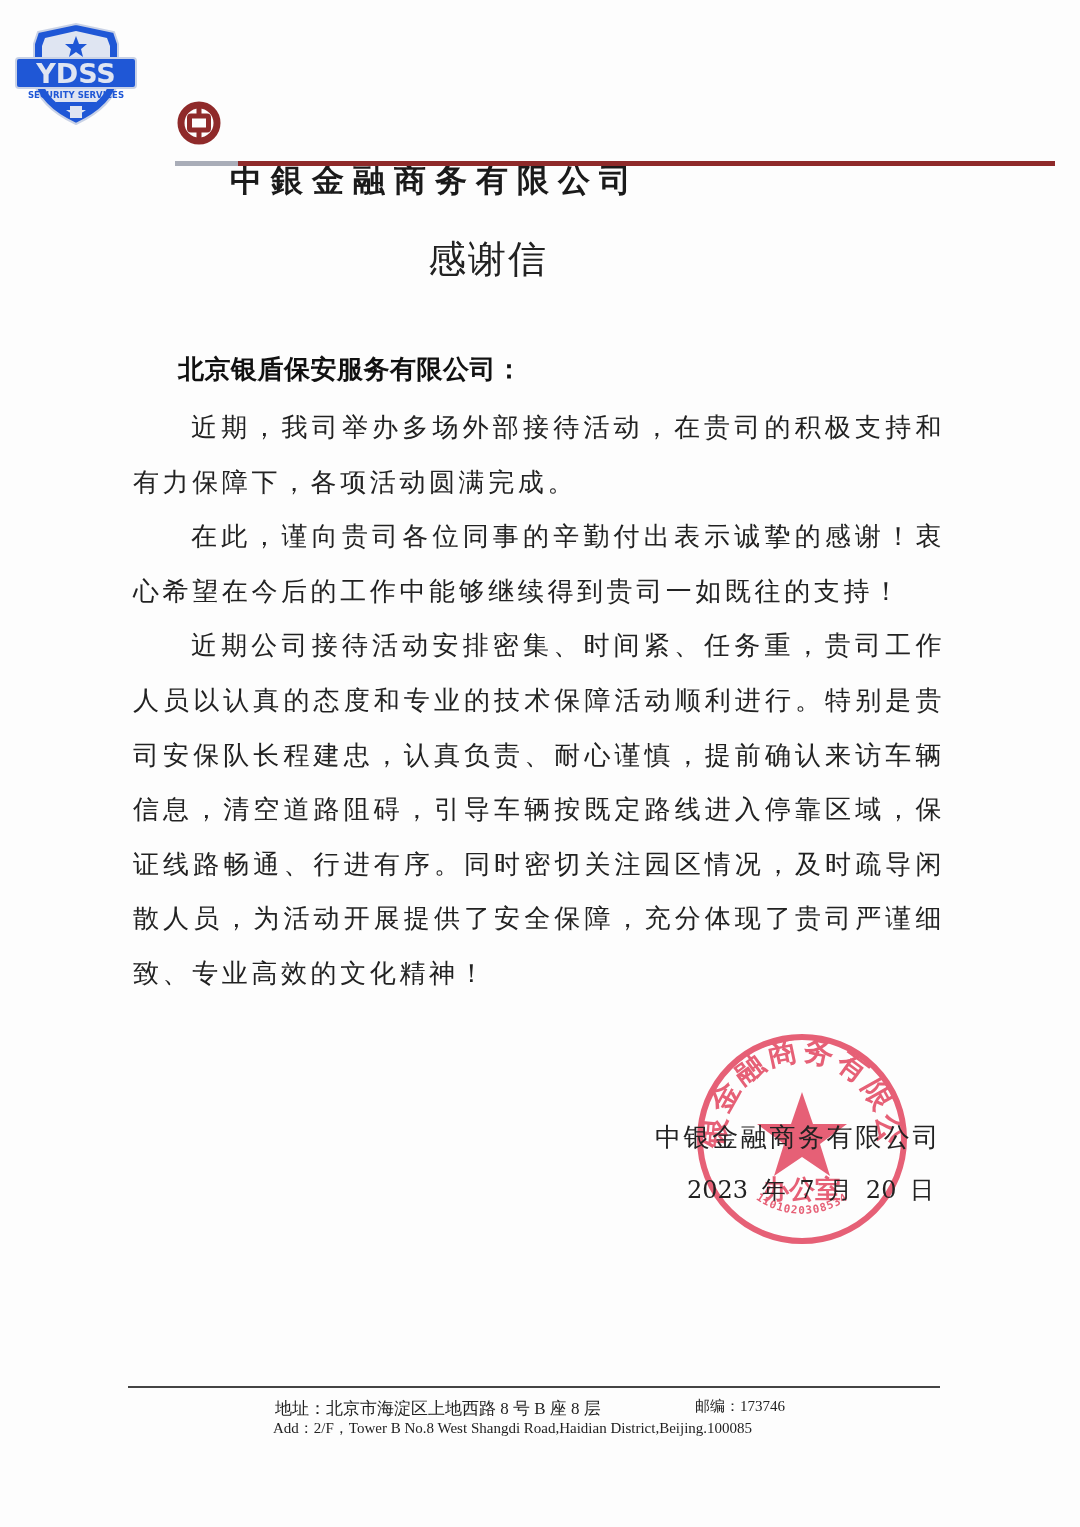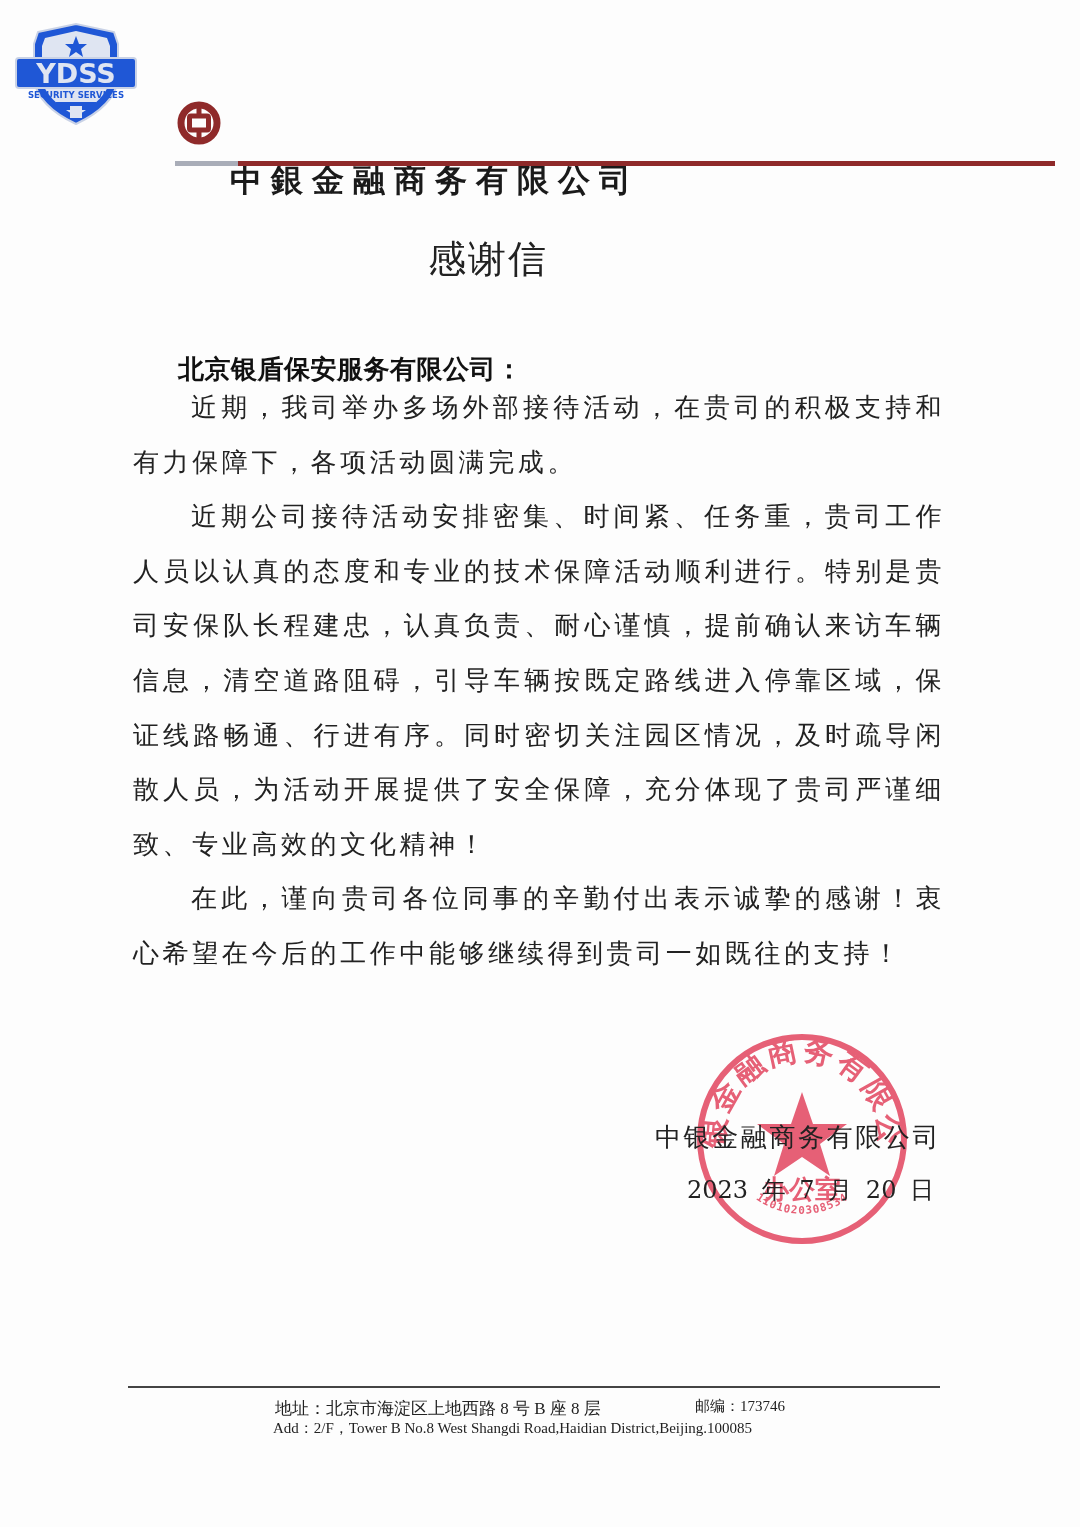--- a/index.html
+++ b/index.html
@@ -36,21 +36,21 @@
 
     
     #salutation {
       left: 133px; top: 352px;
       font-family: "DejaVu Sans", sans-serif; font-size: 26px; color: #111;
       letter-spacing: 0.5px; font-weight: bold; margin-left: 45px;
     }
 
     
     #letter-body {
-      left: 133px; top: 380px; width: 812px;
+      left: 133px; top: 400px; width: 812px;
     }
     .para {
       margin: 0; padding: 0;
       font-family: "DejaVu Sans", sans-serif;
       font-size: 26px; line-height: 54.6px; letter-spacing: 3.6px;
       text-indent: 58px; text-align: justify; color: #222;
     }
 
     
     #stamp { left: 693px; top: 1030px; width: 218px; height: 218px; opacity: 0.85; }
@@ -112,22 +112,22 @@
 <div id="letterhead-name" class="abs">中銀金融商务有限公司</div>
 <div id="rule-gray" class="abs"></div>
 <div id="rule-red" class="abs"></div>
 
 <div id="letter-title" class="abs">感谢信</div>
 
 <div id="salutation" class="abs">北京银盾保安服务有限公司：</div>
 
 <div id="letter-body" class="abs">
   <p class="para">近期，我司举办多场外部接待活动，在贵司的积极支持和有力保障下，各项活动圆满完成。</p>
+  <p class="para">在此，谨向贵司各位同事的辛勤付出表示诚挚的感谢！衷心希望在今后的工作中能够继续得到贵司一如既往的支持！</p>
   <p class="para">近期公司接待活动安排密集、时间紧、任务重，贵司工作人员以认真的态度和专业的技术保障活动顺利进行。特别是贵司安保队长程建忠，认真负责、耐心谨慎，提前确认来访车辆信息，清空道路阻碍，引导车辆按既定路线进入停靠区域，保证线路畅通、行进有序。同时密切关注园区情况，及时疏导闲散人员，为活动开展提供了安全保障，充分体现了贵司严谨细致、专业高效的文化精神！</p>
-  <p class="para">在此，谨向贵司各位同事的辛勤付出表示诚挚的感谢！衷心希望在今后的工作中能够继续得到贵司一如既往的支持！</p>
 </div>
 
 <div id="stamp" class="abs">
   <svg width="218" height="218" viewBox="0 0 218 218">
     <defs>
       <path id="seal-arc-top" d="M 34 130 A 78 78 0 1 1 184 130"></path>
       <path id="seal-arc-bottom" d="M 52 160 A 80 80 0 0 0 166 160"></path>
     </defs>
     <circle cx="109" cy="109" r="102" fill="none" stroke="#e2455f" stroke-width="6"></circle>
     <text font-family="DejaVu Sans, sans-serif" font-size="30" font-weight="bold" fill="#e2455f" letter-spacing="3">

